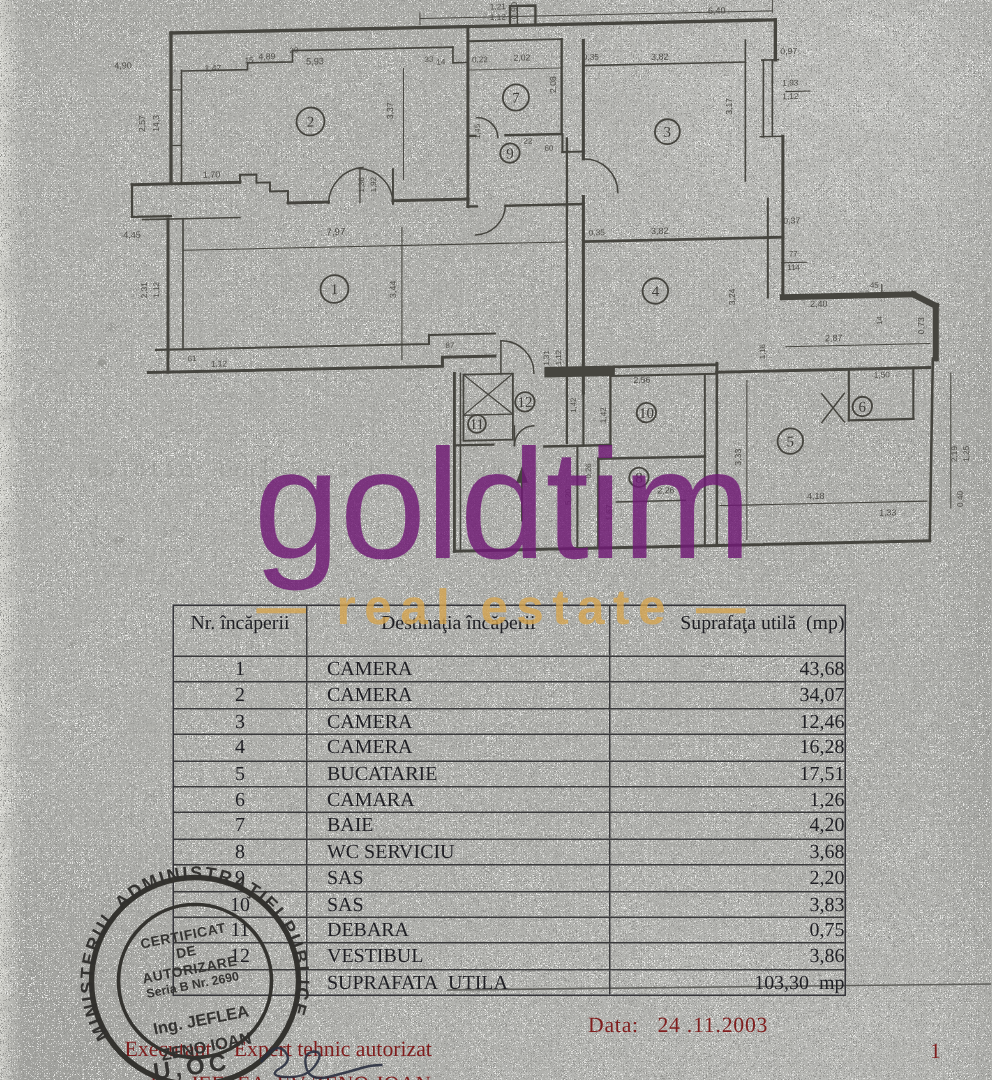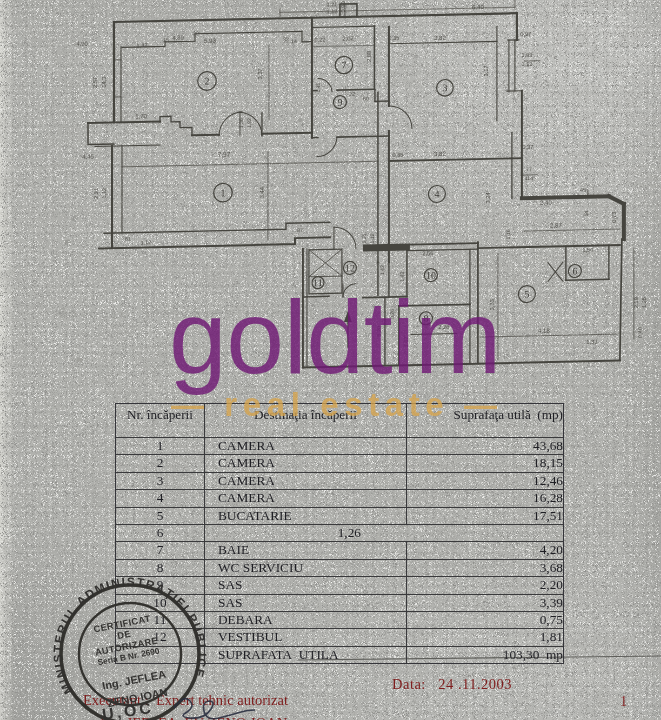--- a/index.html
+++ b/index.html
@@ -276,70 +276,71 @@
       <div class="c3">Suprafaţa utilă&nbsp; (mp)</div>
     </div>
  <div class="row">
       <div class="c1">1</div>
       <div class="c2">CAMERA</div>
       <div class="c3">43,68</div>
     </div>
  <div class="row">
       <div class="c1">2</div>
       <div class="c2">CAMERA</div>
-      <div class="c3">18,15</div>
+      <div class="c3">34,07</div>
     </div>
  <div class="row">
       <div class="c1">3</div>
       <div class="c2">CAMERA</div>
       <div class="c3">12,46</div>
     </div>
  <div class="row">
       <div class="c1">4</div>
       <div class="c2">CAMERA</div>
       <div class="c3">16,28</div>
     </div>
  <div class="row">
       <div class="c1">5</div>
       <div class="c2">BUCATARIE</div>
       <div class="c3">17,51</div>
     </div>
  <div class="row">
       <div class="c1">6</div>
+      <div class="c2">CAMARA</div>
       <div class="c3">1,26</div>
     </div>
  <div class="row">
       <div class="c1">7</div>
       <div class="c2">BAIE</div>
       <div class="c3">4,20</div>
     </div>
  <div class="row">
       <div class="c1">8</div>
       <div class="c2">WC SERVICIU</div>
       <div class="c3">3,68</div>
     </div>
  <div class="row">
       <div class="c1">9</div>
       <div class="c2">SAS</div>
       <div class="c3">2,20</div>
     </div>
  <div class="row">
       <div class="c1">10</div>
       <div class="c2">SAS</div>
-      <div class="c3">3,39</div>
+      <div class="c3">3,83</div>
     </div>
  <div class="row">
       <div class="c1">11</div>
       <div class="c2">DEBARA</div>
       <div class="c3">0,75</div>
     </div>
  <div class="row">
       <div class="c1">12</div>
       <div class="c2">VESTIBUL</div>
-      <div class="c3">1,81</div>
+      <div class="c3">3,86</div>
     </div>
  <div class="row">
       <div class="c1"></div>
       <div class="c2">SUPRAFATA&nbsp; UTILA</div>
       <div class="c3">103,30&nbsp; mp</div>
     </div>
 </div>
 
 <svg class="abs" style="left:0;top:650;z-index:4" width="661" height="70">
  <line x1="298" y1="10" x2="661" y2="6" stroke="#5e5e5a" stroke-width="1.1"></line>

